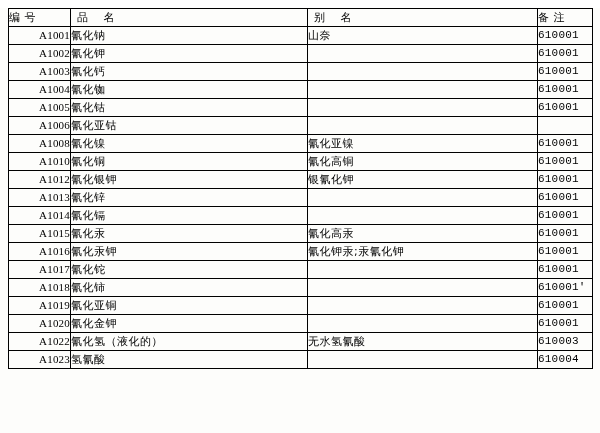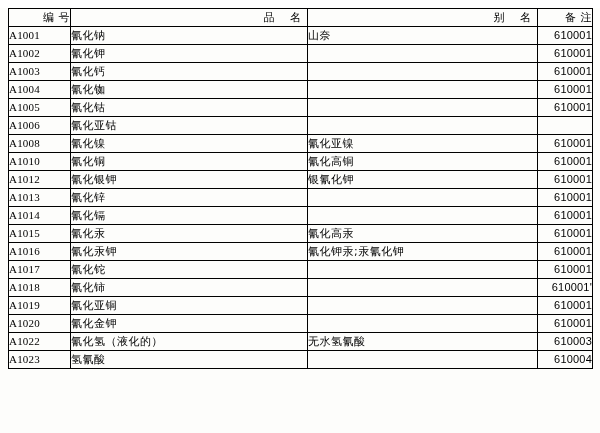--- a/index.html
+++ b/index.html
@@ -40,44 +40,44 @@
   
   col.c-code  { width: 62px; }
   col.c-name  { width: 237px; }
   col.c-alias { width: 230px; }
   col.c-note  { width: 55px; }
 
   thead td {
     height: 21px;
     line-height: 21px;
     font-size: 11.5px;
-    text-align: right;
+    text-align: left;
     letter-spacing: 0.5px;
   }
   thead td.head-name,
   thead td.head-alias {
     letter-spacing: 6px;
     text-indent: 6px;
     margin-top: 43px;
   }
   td.code {
-    text-align: left;
+    text-align: right;
     font-family: "Liberation Serif", "DejaVu Serif", serif;
     font-size: 11.5px;
     letter-spacing: 0.2px;
   }
   td.name,
   td.alias {
     padding-left: 8px;
     font-size: 11.5px;
     letter-spacing: 0.5px;
   }
   td.note {
-    text-align: right;
-    font-family: Liberation Sans, sans-serif;
+    text-align: left;
+    font-family: Liberation Mono, monospace;
     font-size: 11.5px;
     letter-spacing: 0.2px;
   }
 </style>
 </head>
 <body>
 
 <div class="page">
   <table class="doc-table">
     <colgroup>

